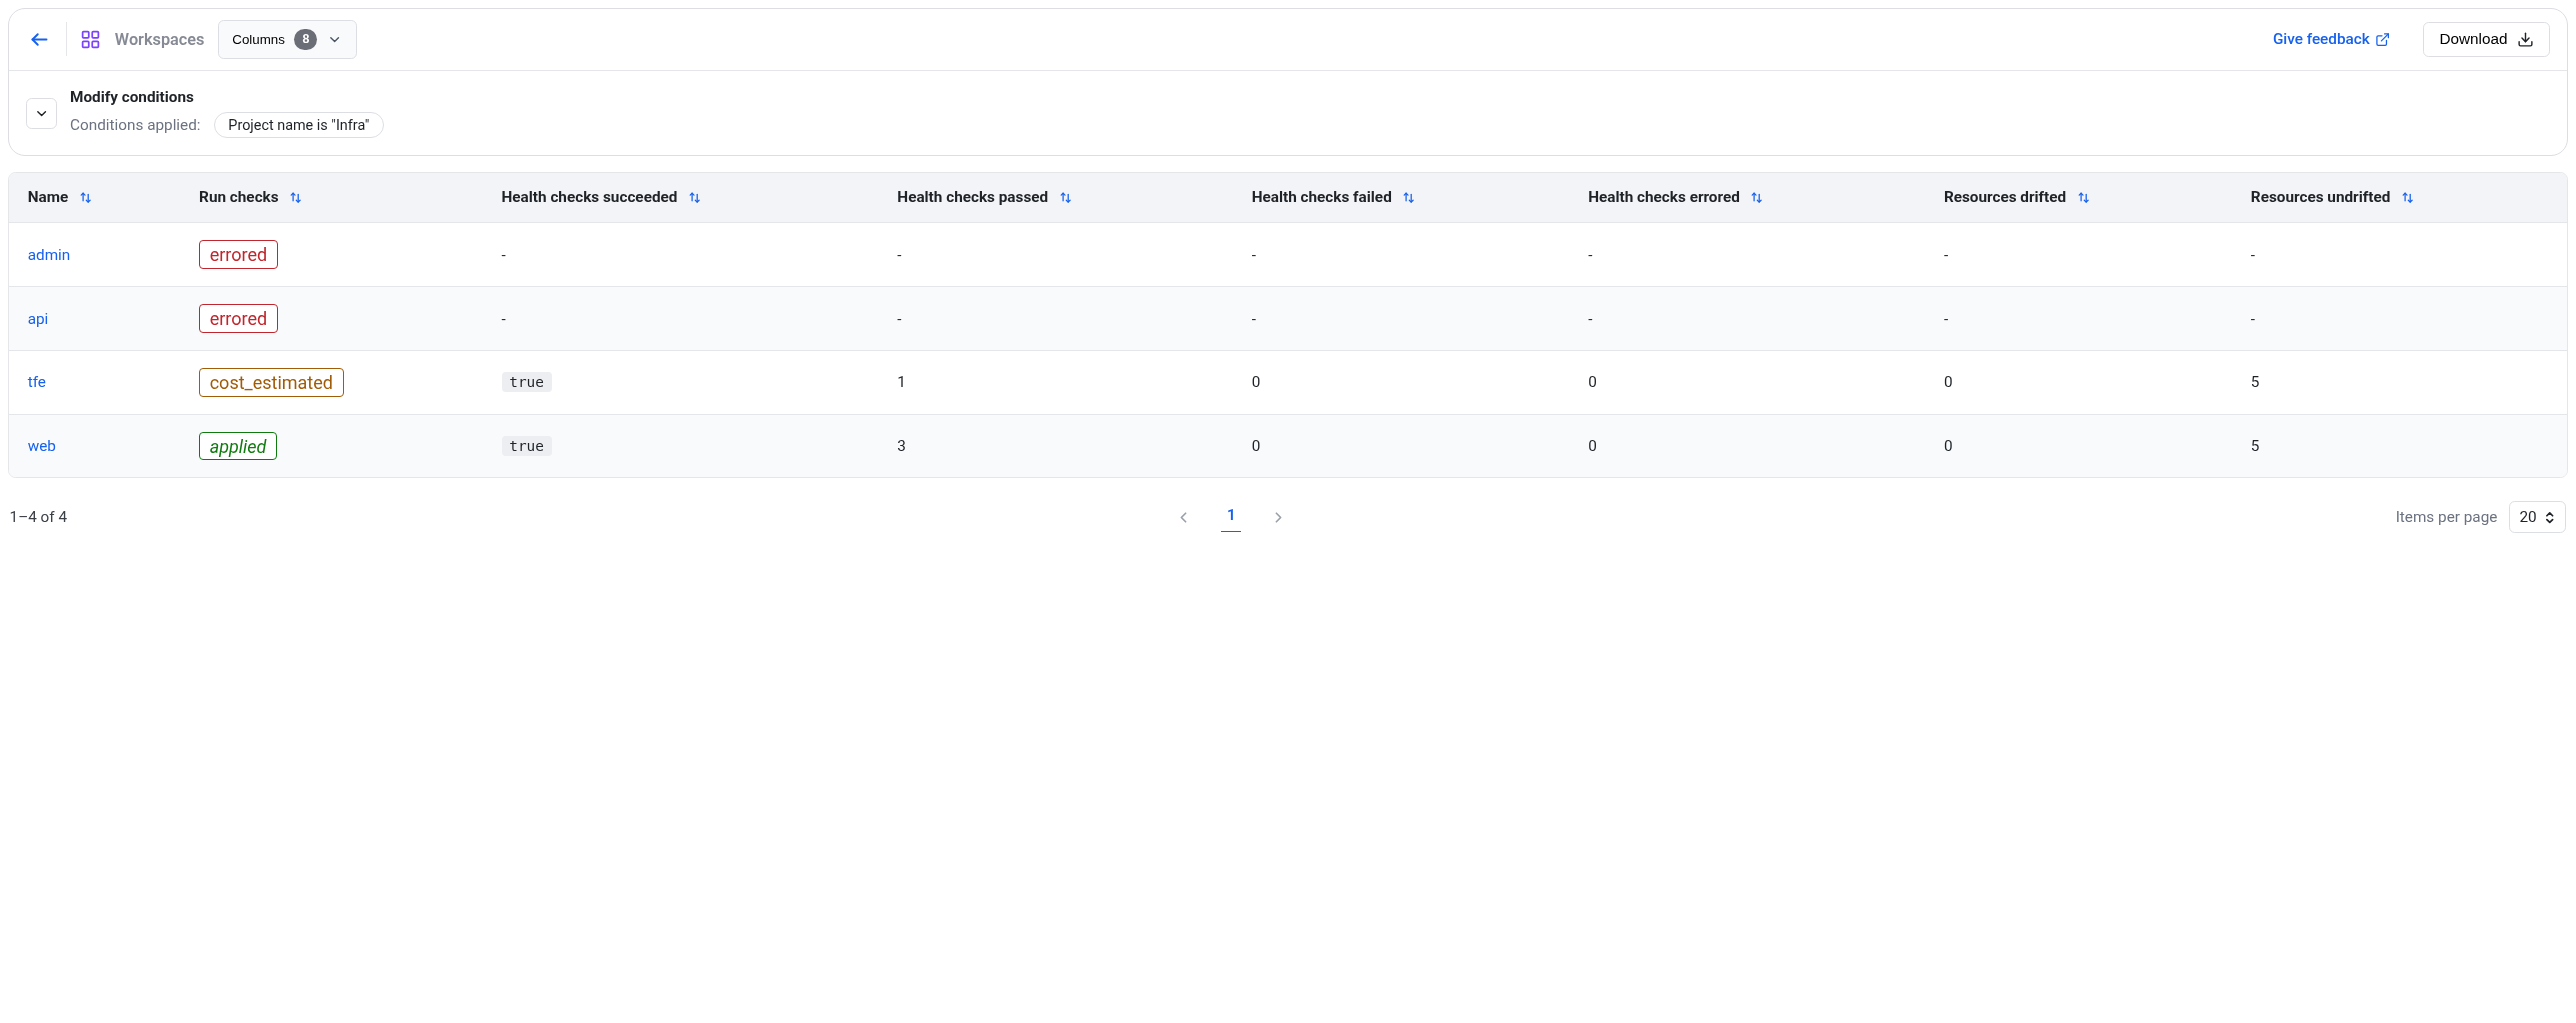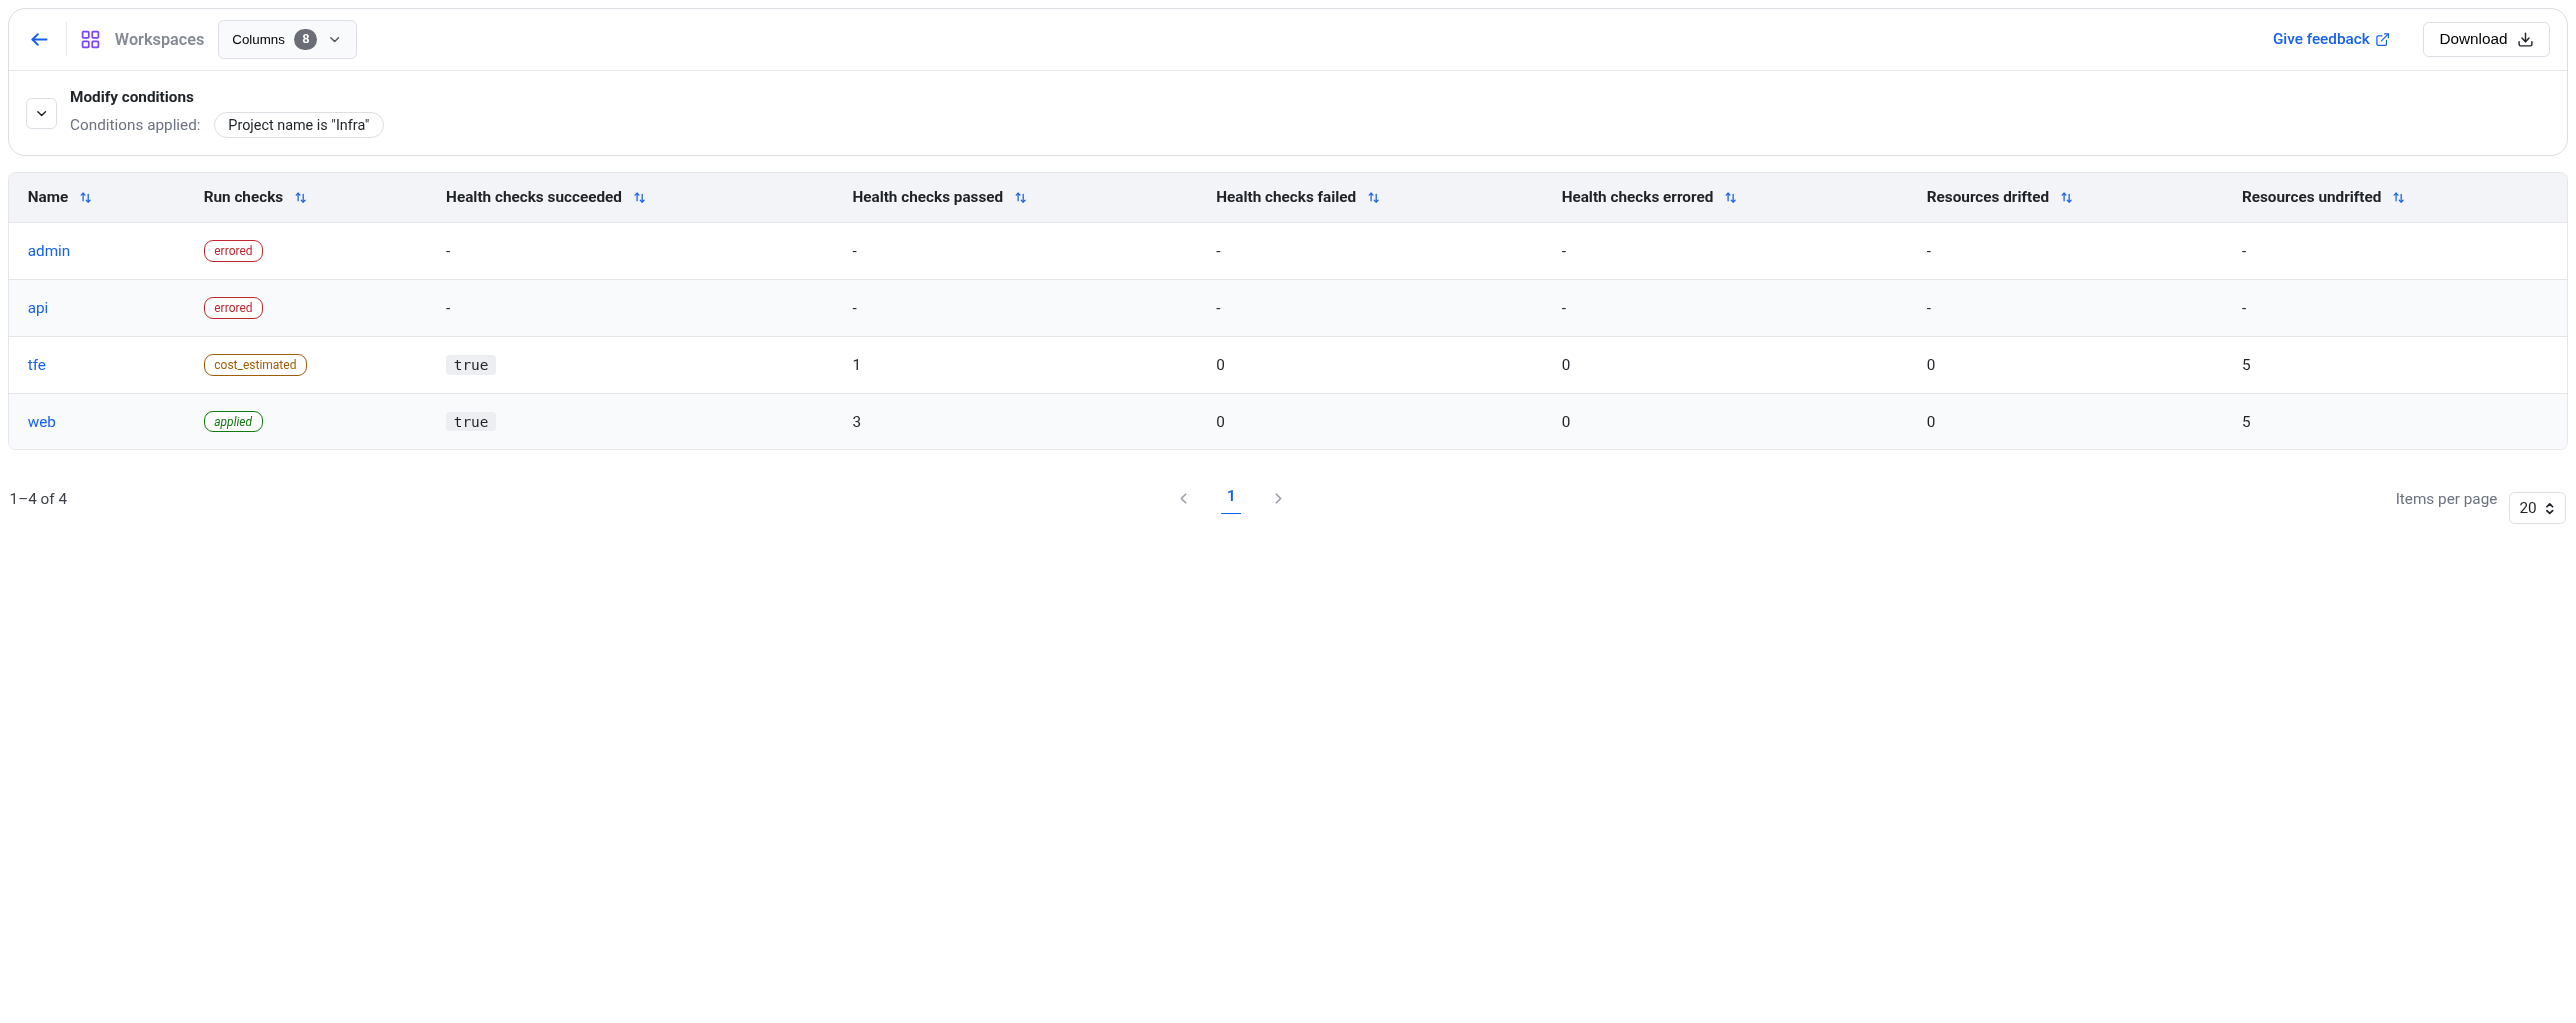--- a/index.html
+++ b/index.html
@@ -159,23 +159,23 @@
   }
   tbody tr:nth-child(even) td{background:var(--row-alt);}
   tbody tr:last-child td{border-bottom:none;}
   .name-link{
     color:var(--blue-link);
     text-decoration:none;
     cursor:pointer;
   }
   .status-pill{
     display:inline-block;
-    border-radius:9px;
+    border-radius:4px;
     padding:2.9px 9.6px;
-    font-size:12px;
+    font-size:18px;
     border:1px solid;
     background:#fff;
   }
   .status-errored{color:var(--red);border-color:var(--red);}
   .status-cost_estimated{color:var(--amber);border-color:var(--amber);}
   .status-applied{color:var(--green);border-color:var(--green);font-style:italic;}
   .code-chip{
     background:var(--code-bg);
     border-radius:3.8px;
     padding:1.9px 7.7px;
@@ -211,21 +211,20 @@
   .ipp{
     display:flex;align-items:center;gap:11.5px;
   }
   .ipp-label{color:#6b7280;}
   .ipp-select{
     border:1px solid var(--border);
     border-radius:5.7px;
     padding:5.7px 9.6px;
     display:flex;align-items:center;gap:7.7px;
     cursor:pointer;
-    margin-top:19px;
   }
   svg{display:block;}
 </style>
 </head>
 <body>
 
 <div class="header-card">
   <div class="header-top">
     <button class="back-btn">
       <span>

